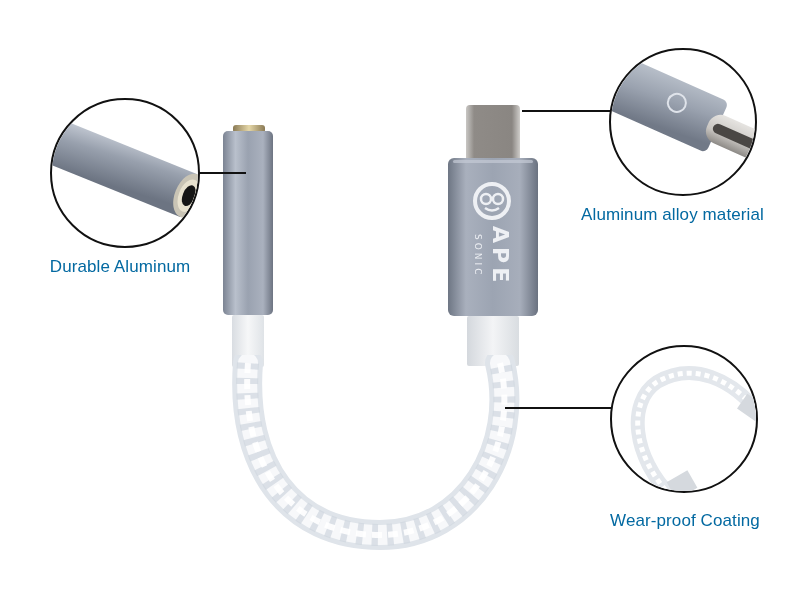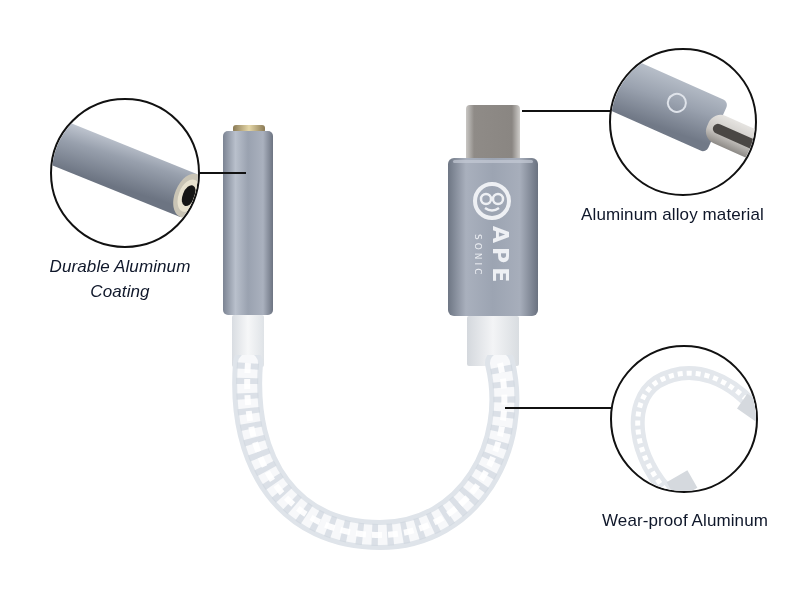--- a/index.html
+++ b/index.html
@@ -1,19 +1,19 @@
 <!DOCTYPE html>
 <html><head>
 <meta charset="utf-8">
 <style>
   html, body { margin: 0; padding: 0; background: #ffffff; }
   body { width: 800px; height: 600px; position: relative; overflow: hidden;
          font-family: "Liberation Sans", "DejaVu Sans", sans-serif; color: #222; }
   .abs { position: absolute; }
-  .caption { position: absolute; text-align: center; font-size: 17px; line-height: 25px; color: #0f172a; letter-spacing: 0.1px; }
+  .caption { position: absolute; text-align: center; font-size: 17px; line-height: 25px; color: #0369a1; letter-spacing: 0.1px; }
   .callout-circle { position: absolute; border: 2.5px solid #111; border-radius: 50%; background: #fff; overflow: hidden; box-sizing: border-box; }
   .leader { position: absolute; height: 2px; background: #111; }
   svg { display: block; }
 </style>
 </head>
 <body>
 
 <div class="abs" style="left:221px; top:125px; width:54px; height:190px;">
   <svg width="54" height="190" viewBox="0 0 54 190">
     <defs>
@@ -102,23 +102,22 @@
     </defs>
     <g transform="rotate(22 75 75)">
       <rect x="-20" y="48" width="160" height="46" fill="url(#tube)"></rect>
       <ellipse cx="140" cy="71" rx="14" ry="23" fill="#c9c4b5"></ellipse>
       <ellipse cx="140" cy="71" rx="10" ry="17" fill="#e8e2cf"></ellipse>
       <ellipse cx="140" cy="71" rx="6" ry="11" fill="#161616"></ellipse>
     </g>
   </svg>
 </div>
 <div class="leader" style="left:199px; top:172px; width:47px;"></div>
-<div class="caption" style="left:15px; top:254px; width:210px;font-style:italic;">
+<div class="caption" style="left:15px; top:254px; width:210px;">
   <div>Durable Aluminum</div>
-  <div>Coating</div>
 </div>
 
 <div class="callout-circle" style="left:609px; top:48px; width:148px; height:148px;">
   <svg width="148" height="148" viewBox="0 0 148 148">
     <defs>
       <linearGradient id="tube2" x1="0" y1="0" x2="0.2" y2="1">
         <stop offset="0" stop-color="#bcc3cd"></stop>
         <stop offset="0.5" stop-color="#9aa2af"></stop>
         <stop offset="1" stop-color="#717987"></stop>
       </linearGradient>
@@ -144,14 +143,14 @@
 <div class="callout-circle" style="left:610px; top:345px; width:148px; height:148px;">
   <svg width="148" height="148" viewBox="0 0 148 148">
     <path d="M60 150 C 20 110, 15 55, 45 35 C 80 15, 120 30, 150 70" fill="none" stroke="#e3e7ec" stroke-width="14" stroke-linecap="round"></path>
     <path d="M60 150 C 20 110, 15 55, 45 35 C 80 15, 120 30, 150 70" fill="none" stroke="#ffffff" stroke-width="5" stroke-dasharray="5 4"></path>
     <rect x="128" y="52" width="24" height="18" transform="rotate(35 140 61)" fill="#d5d9de"></rect>
     <rect x="58" y="128" width="24" height="20" transform="rotate(-30 70 138)" fill="#d5d9de"></rect>
   </svg>
 </div>
 <div class="leader" style="left:505px; top:407px; width:107px;"></div>
 <div class="caption" style="left:575px; top:508px; width:220px;">
-  <div>Wear-proof Aluminum</div>
+  <div>Wear-proof Coating</div>
 </div>
 
 </body></html>

